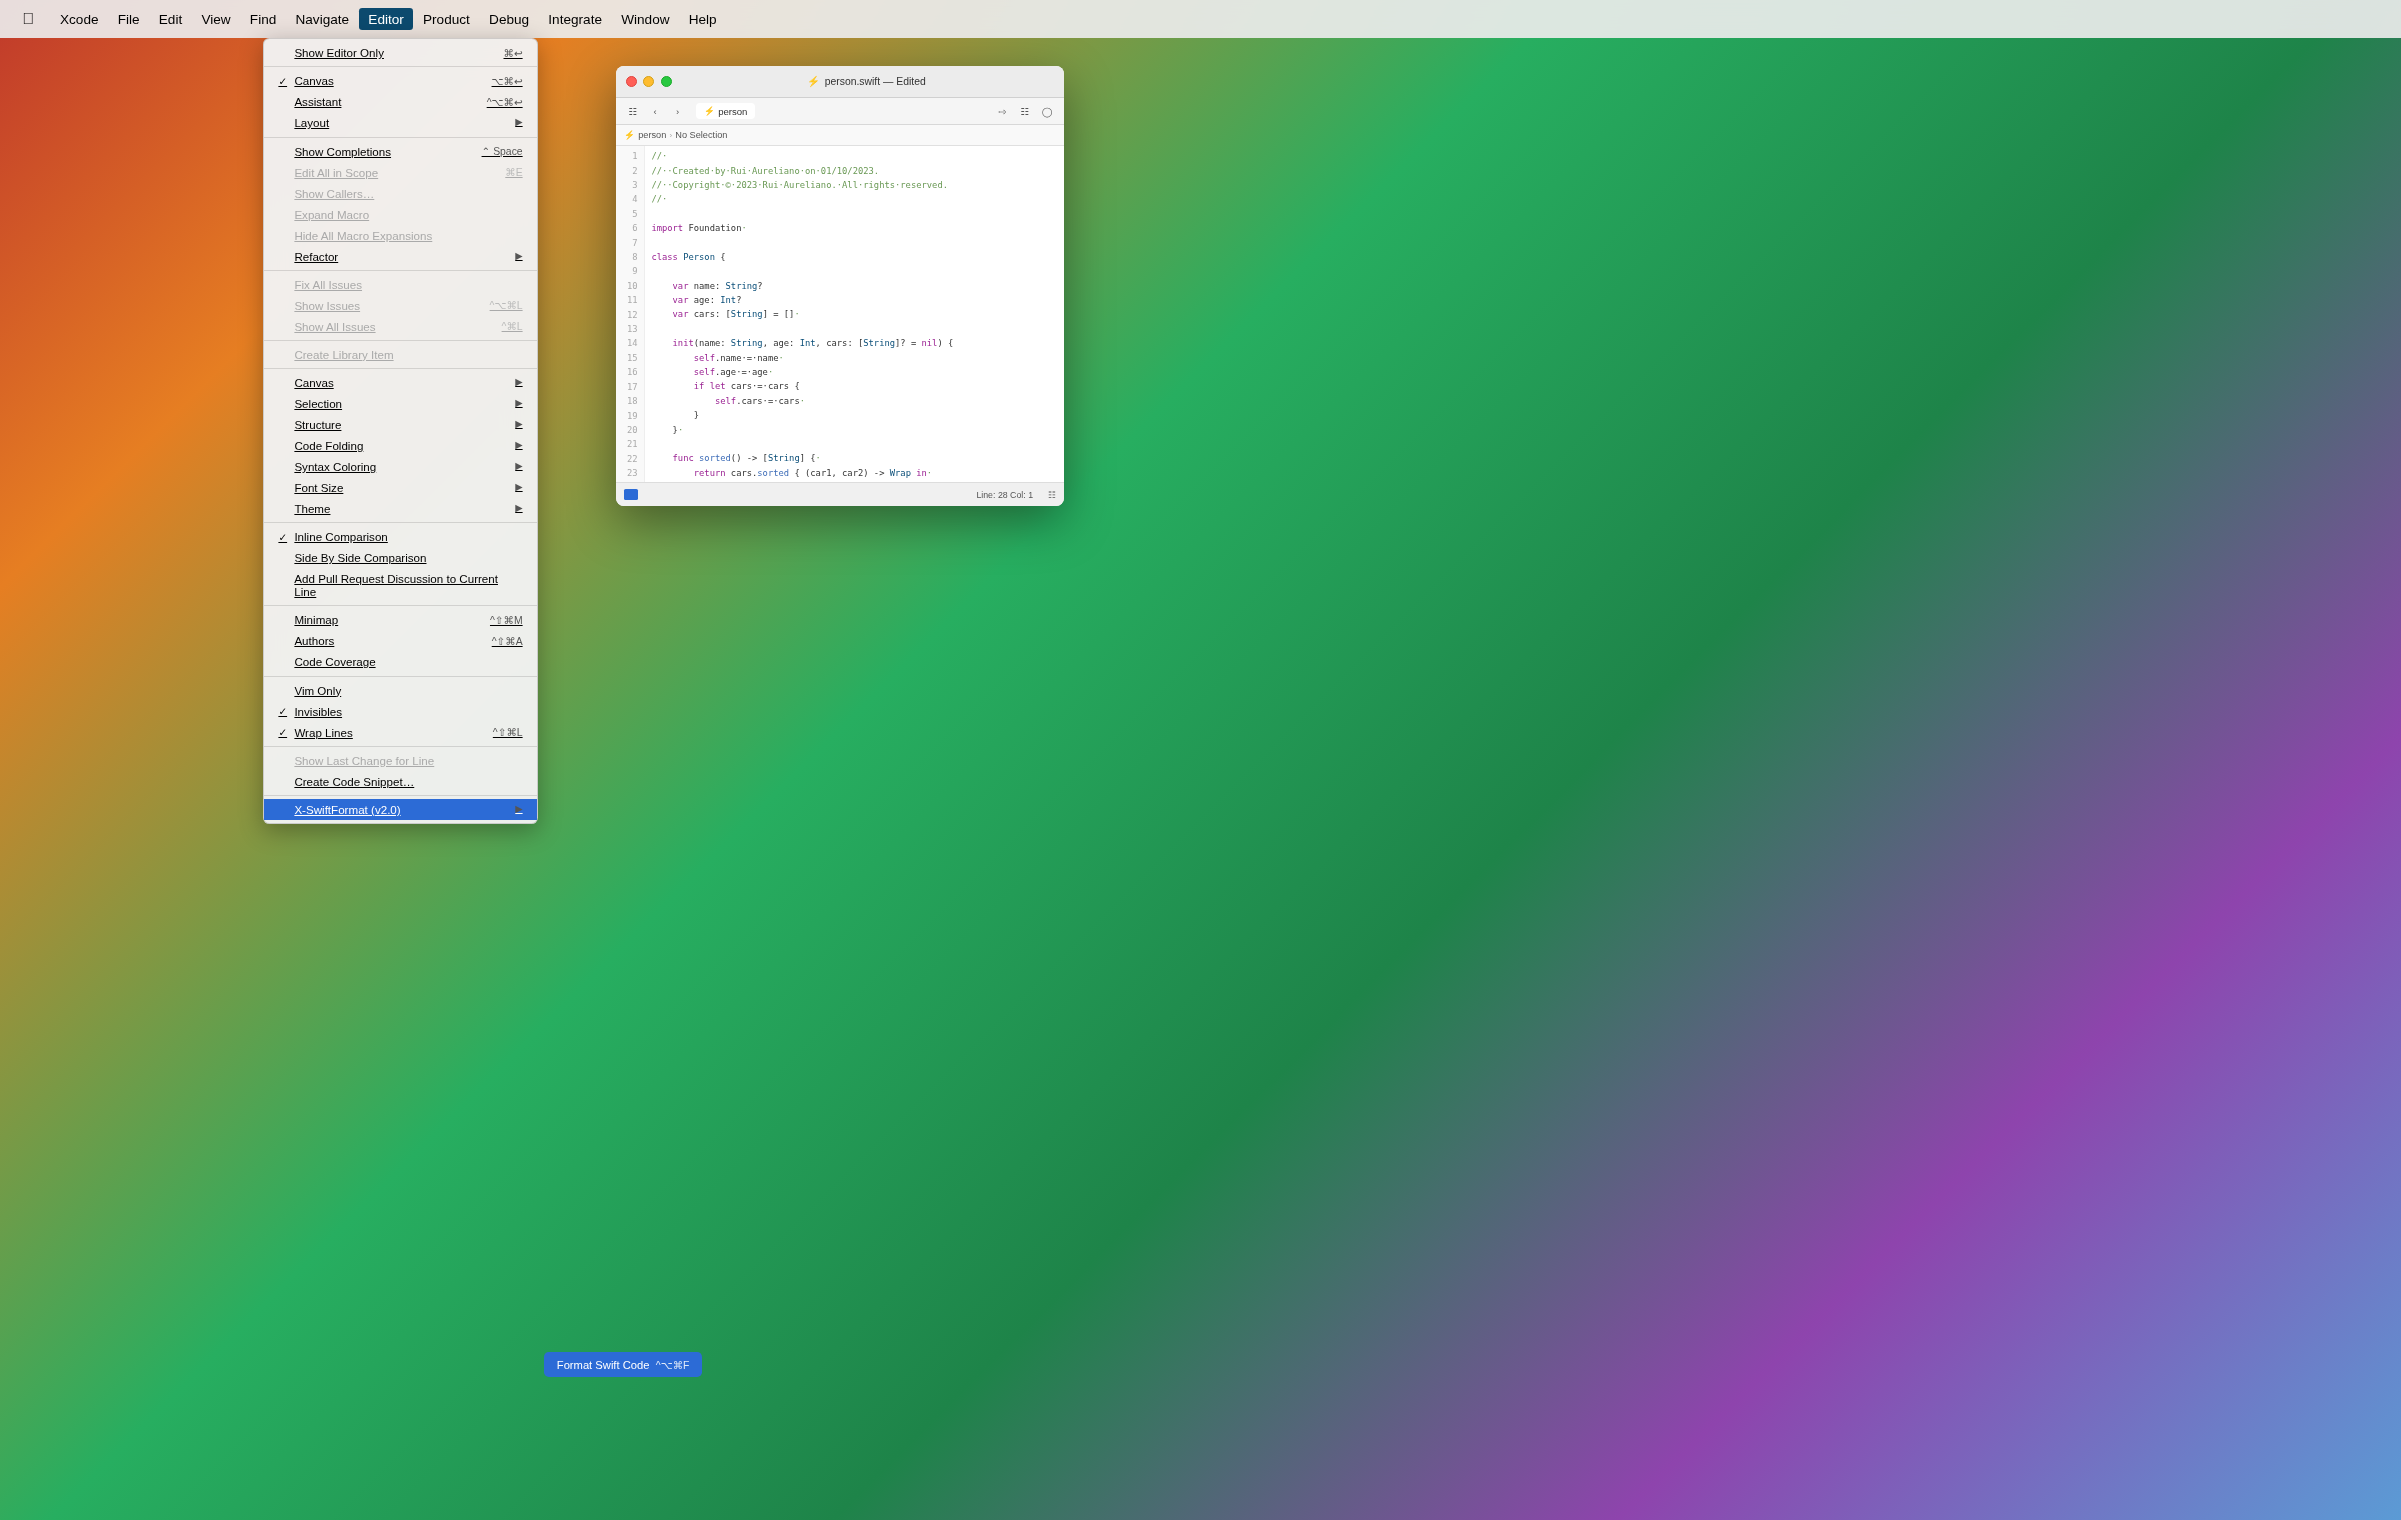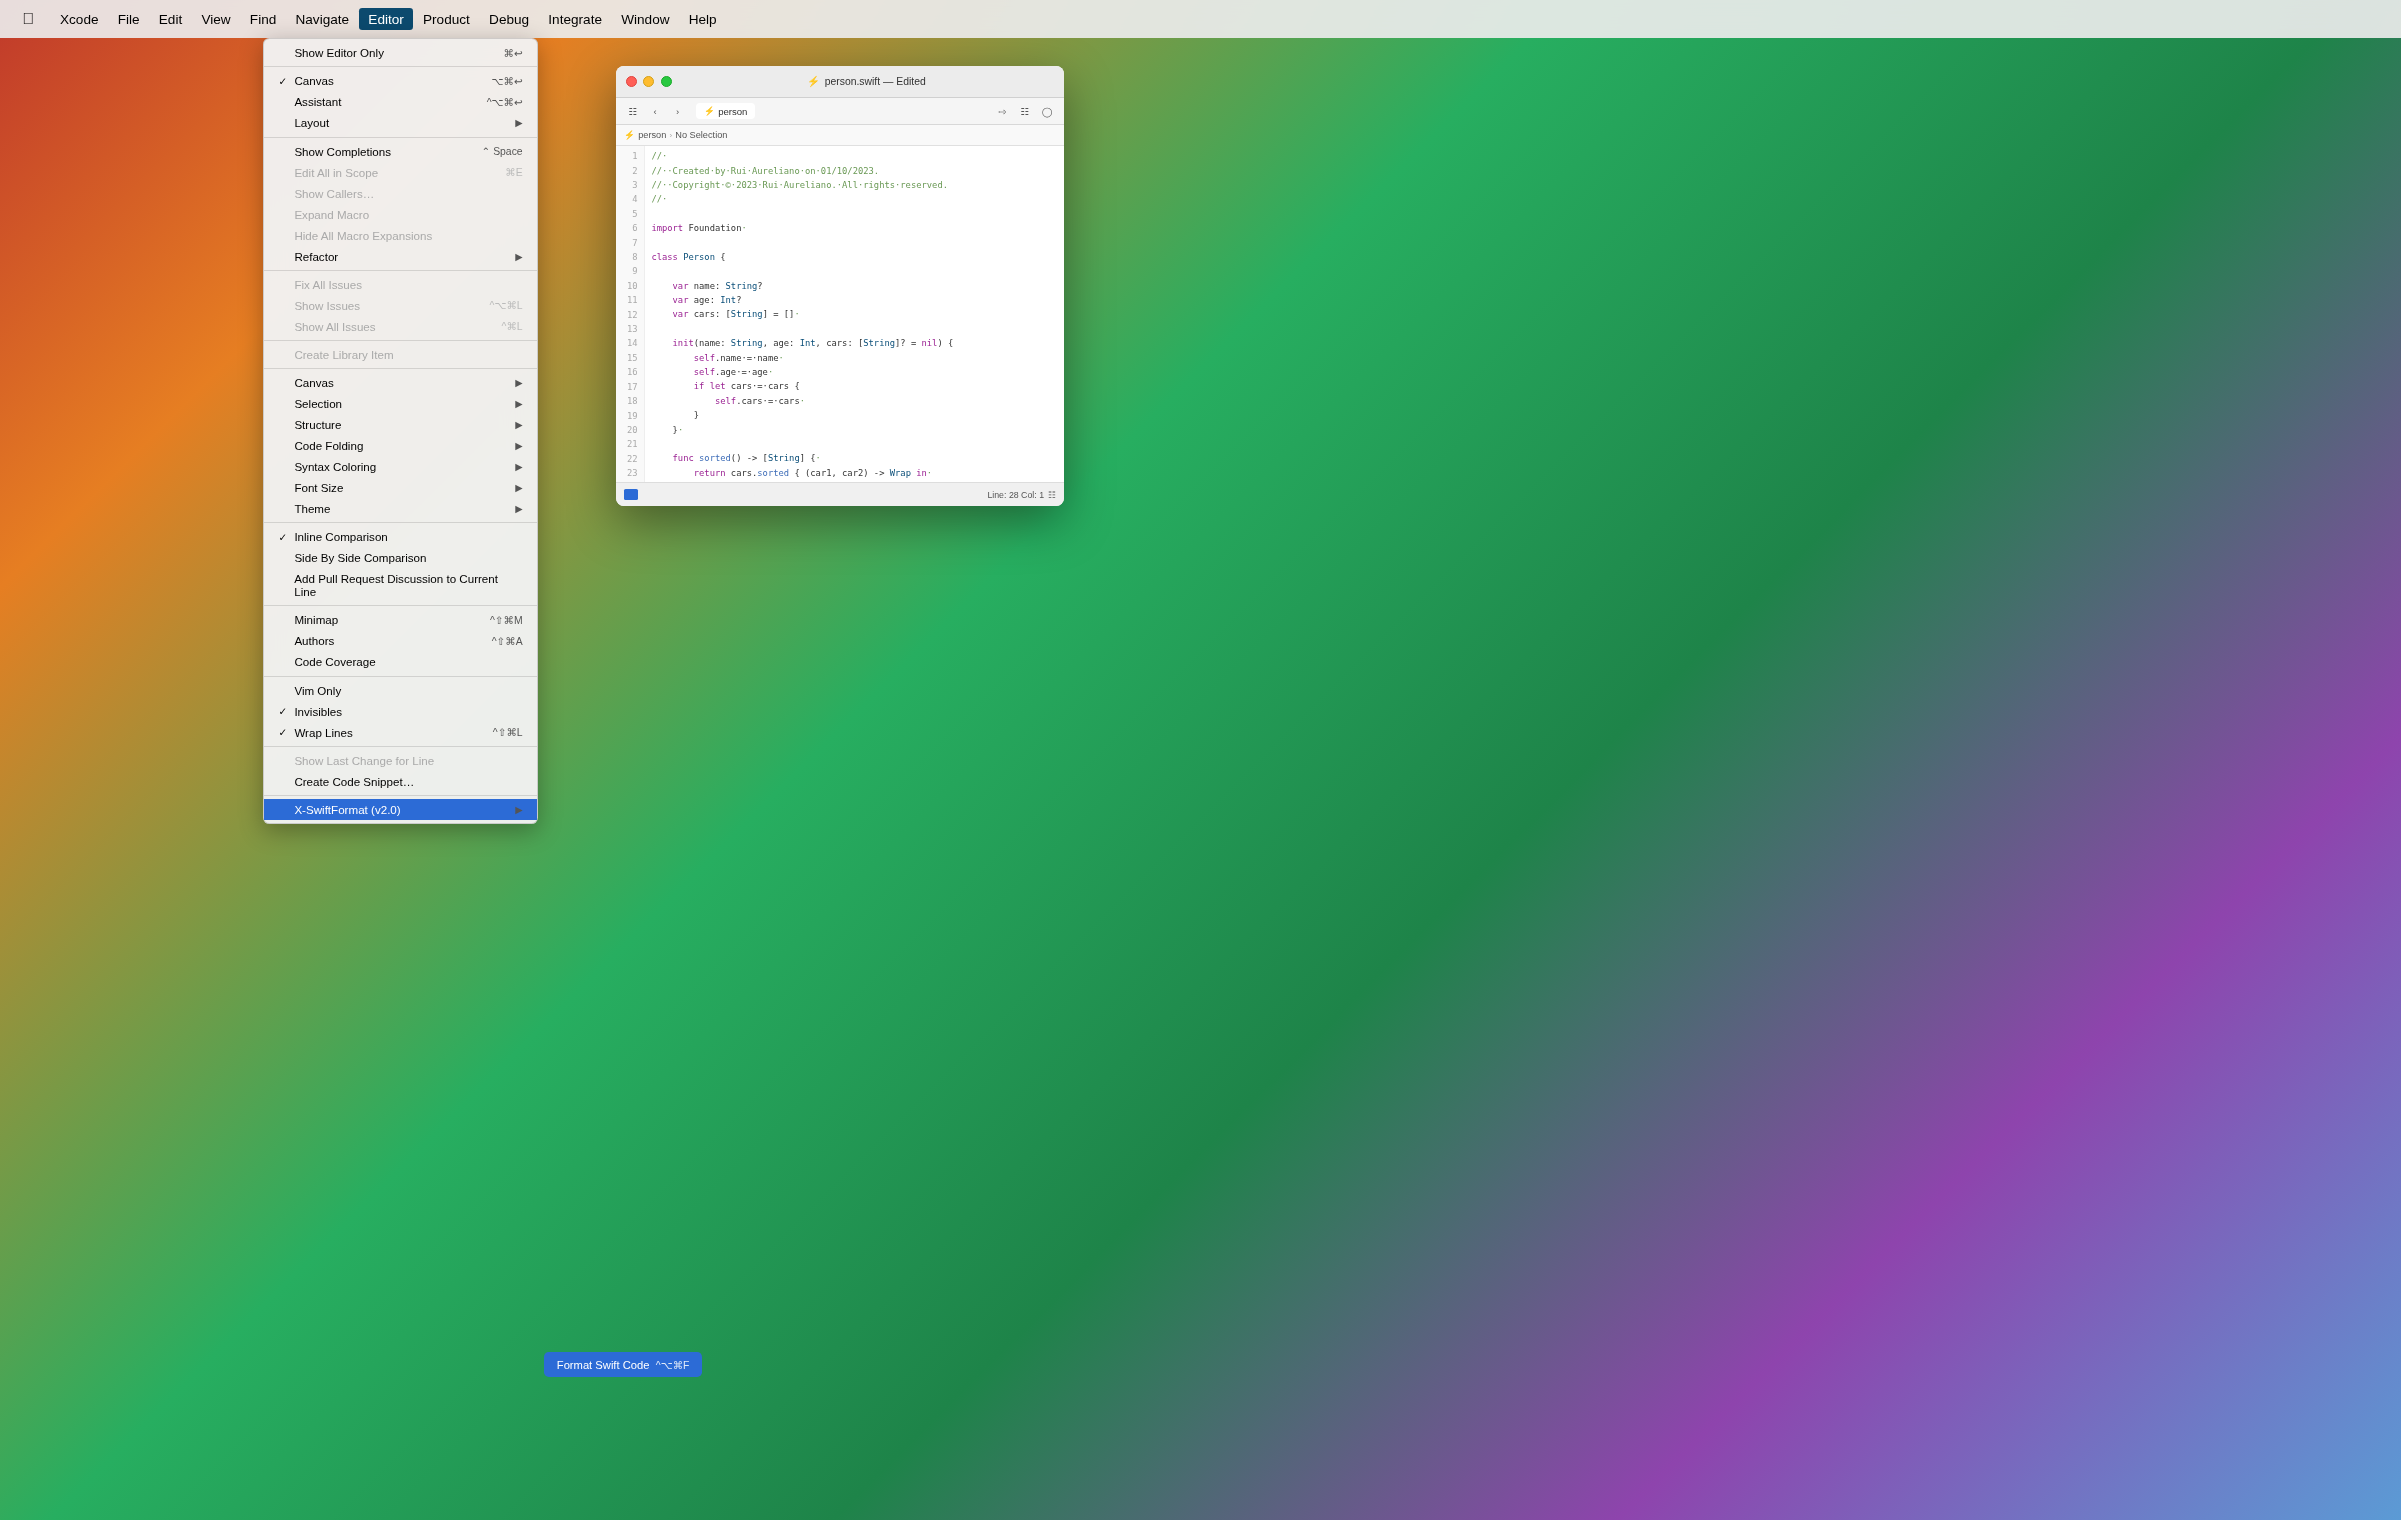--- a/index.html
+++ b/index.html
@@ -64,27 +64,27 @@
       backdrop-filter: blur(16px);
       border: 0.8px solid rgba(0,0,0,0.15);
       border-radius: 6.4px;
       box-shadow: 0 6.4px 24px rgba(0,0,0,0.3);
       z-index: 200;
       padding: 3.2px 0;
     }
 
     .menu-item {
       display: flex;
-      align-items: center;
       justify-content: space-between;
       padding: 4px 14.4px;
       font-size: 11.6px;
       color: #000;
       cursor: pointer;
       min-height: 19px;
+      text-decoration: underline;
     }
     .menu-item.disabled {
       color: #aaa;
       cursor: default;
     }
     .menu-item.highlighted {
       background: #2c6bd6;
       color: white;
     }
     .menu-item-left {
@@ -296,21 +296,21 @@
     .status-blue-box {
       width: 14.4px;
       height: 11.2px;
       background: #2c6bd6;
       border-radius: 1.6px;
     }
     .status-right {
       margin-left: auto;
       display: flex;
       align-items: center;
-      gap: 4px;
+      gap: 15px;
     }
   </style>
 </head>
 <body>
 
 <div class="bg"></div>
 
 <div class="menubar">
   <div class="menubar-item menubar-apple"></div>
   <div class="menubar-item">Xcode</div>

